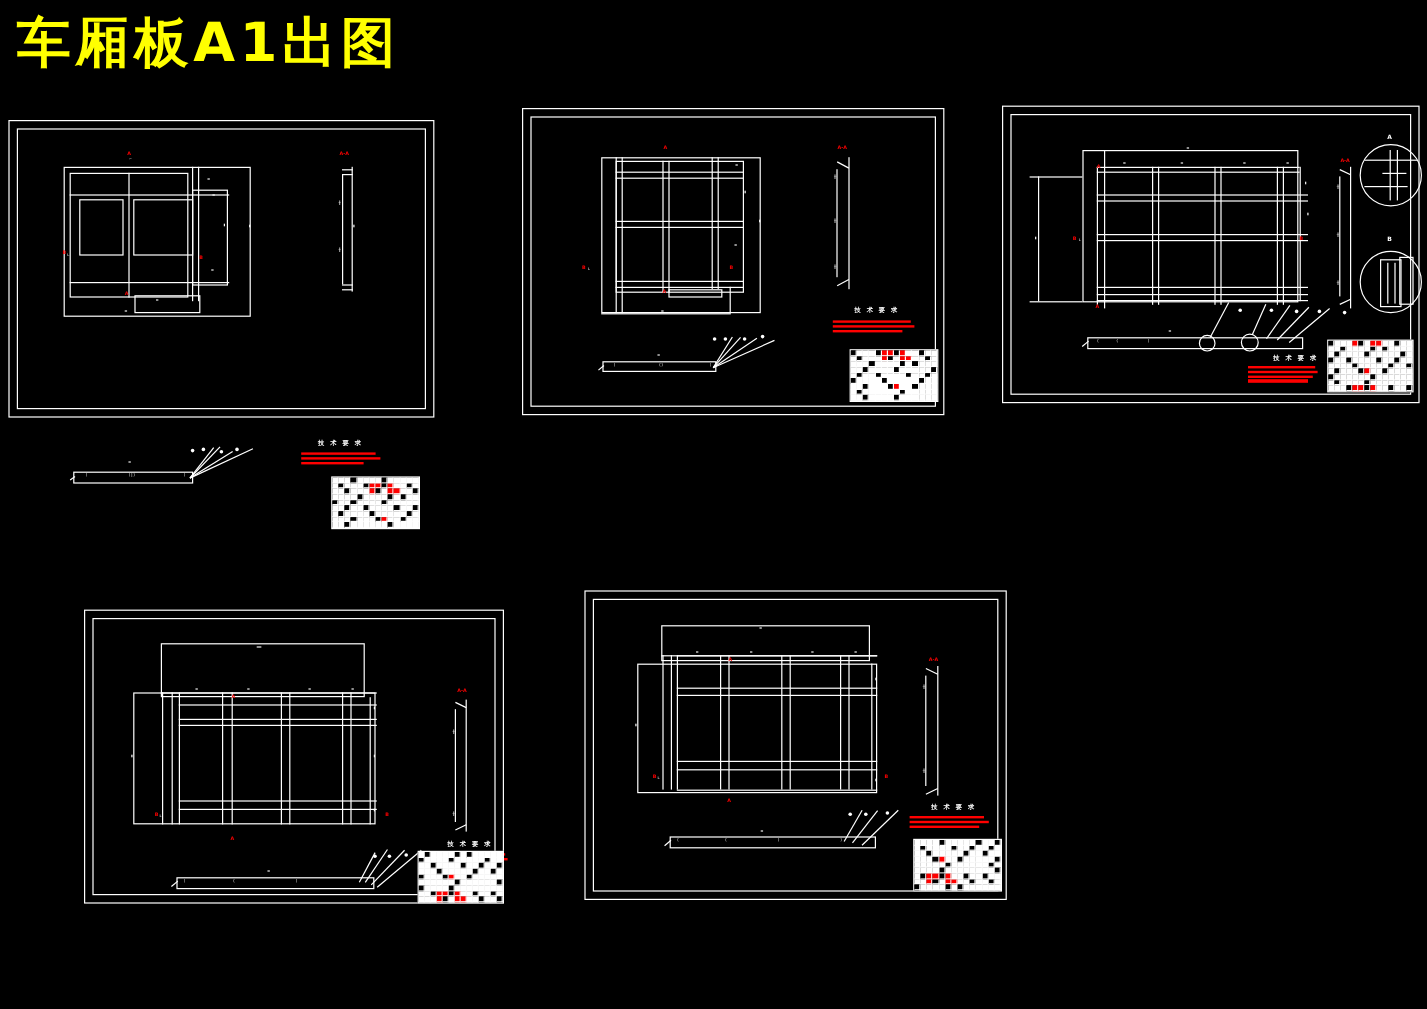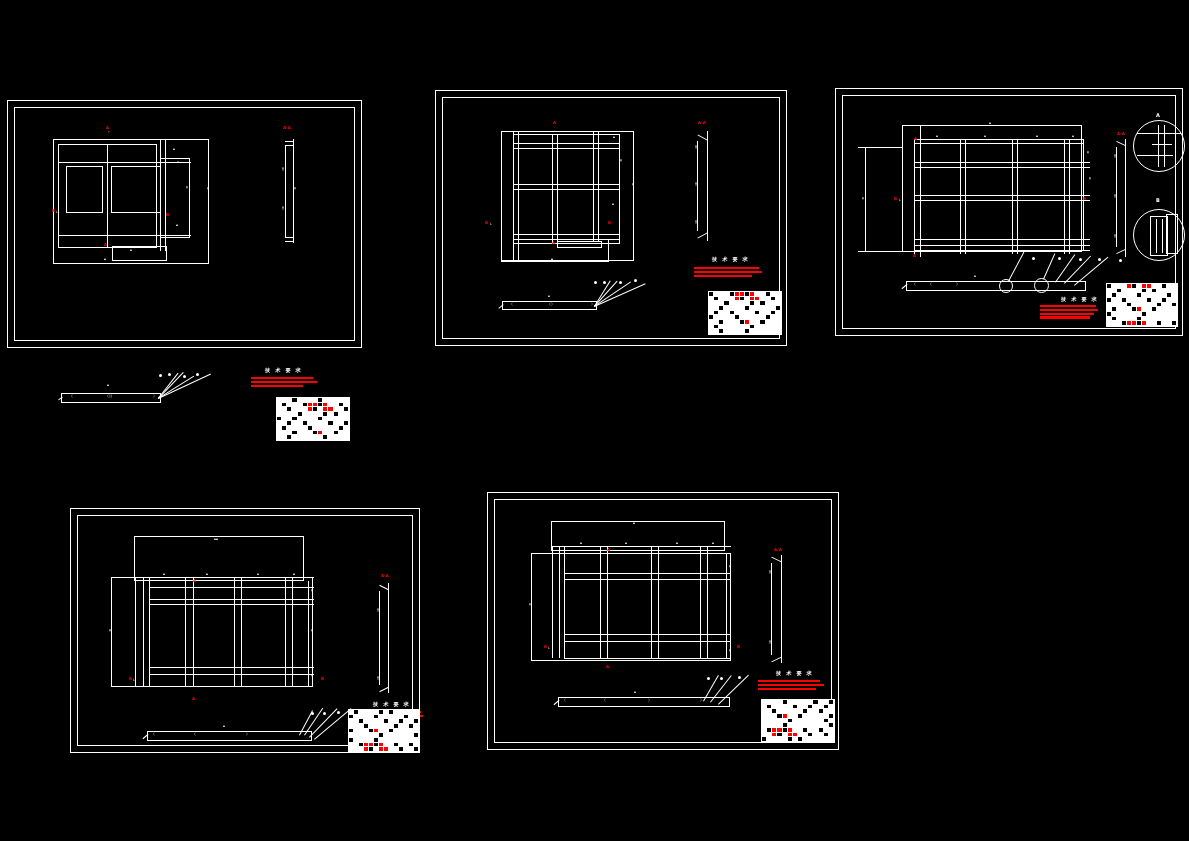--- a/index.html
+++ b/index.html
@@ -61,20 +61,21 @@
 
   
   .lead{position:absolute;height:1px;background:#fff;transform-origin:0 0;}
   .ballf{position:absolute;width:3px;height:3px;background:#fff;border-radius:50%;}
 </style>
 </head>
 <body>
 
 <div id="stage">
 
+  <div class="doc-title">车厢板A1出图</div>
 
   <div class="sheet" id="sh1" style="left:7px;top:100px;width:355px;height:248px;">
     <div class="inner-frame"></div>
     <div class="canvas">
 
       <div class="rect" style="left:45px;top:38px;width:156px;height:125px;"></div>
       <div class="rect" style="left:50px;top:43px;width:99px;height:104px;"></div>
       <div class="rect" style="left:152px;top:57px;width:30px;height:80px;"></div>
       <div class="rect" style="left:58px;top:65px;width:37px;height:47px;"></div>
       <div class="rect" style="left:103px;top:65px;width:50px;height:47px;"></div>

